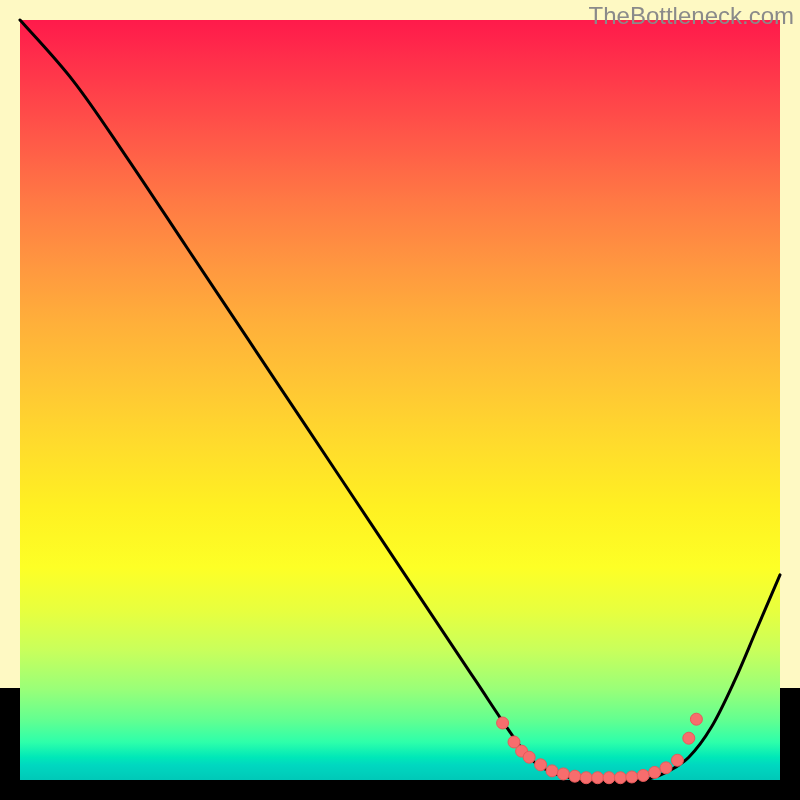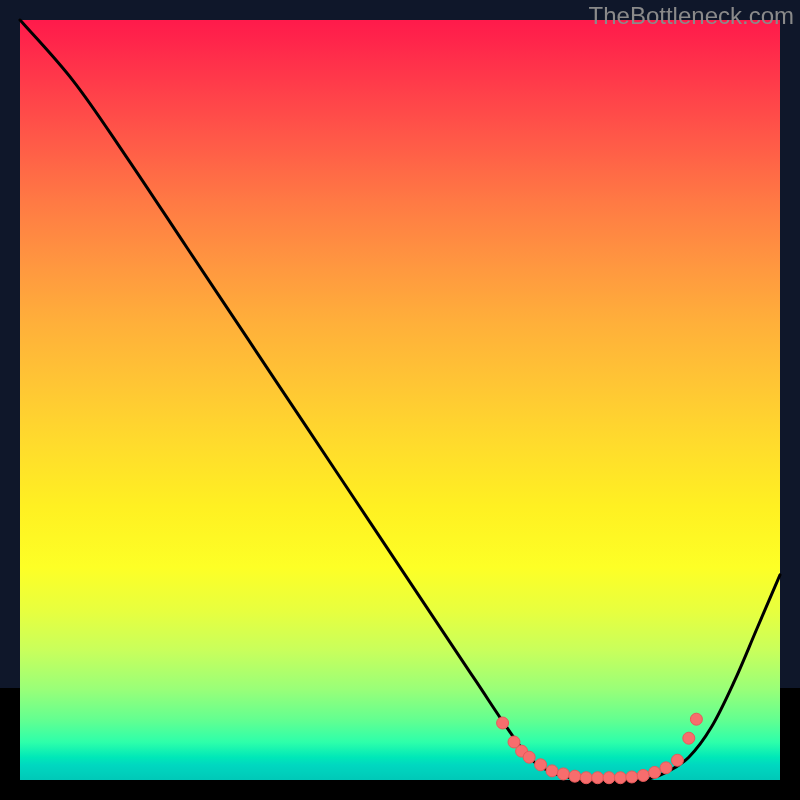--- a/index.html
+++ b/index.html
@@ -1,17 +1,17 @@
 <!DOCTYPE html>
 <html><head>
 <meta charset="utf-8">
 <style>
   * { margin: 0; padding: 0; box-sizing: border-box; }
   html, body { width: 800px; height: 800px; overflow: hidden; background: #000; font-family: Arial, sans-serif; }
-  .stage { position: relative; width: 800px; height: 688px; background: #0f172a; }
+  .stage { position: relative; width: 800px; height: 688px; background: #fef9c3; }
   .plot {
     position: absolute;
     left: 20px; top: 20px;
     width: 760px; height: 760px;
     background: linear-gradient(to bottom,
       #ff1a4b 0%,
       #ff3a4a 8%,
       #ff5a48 16%,
       #ff7a44 24%,
       #ff9640 32%,

